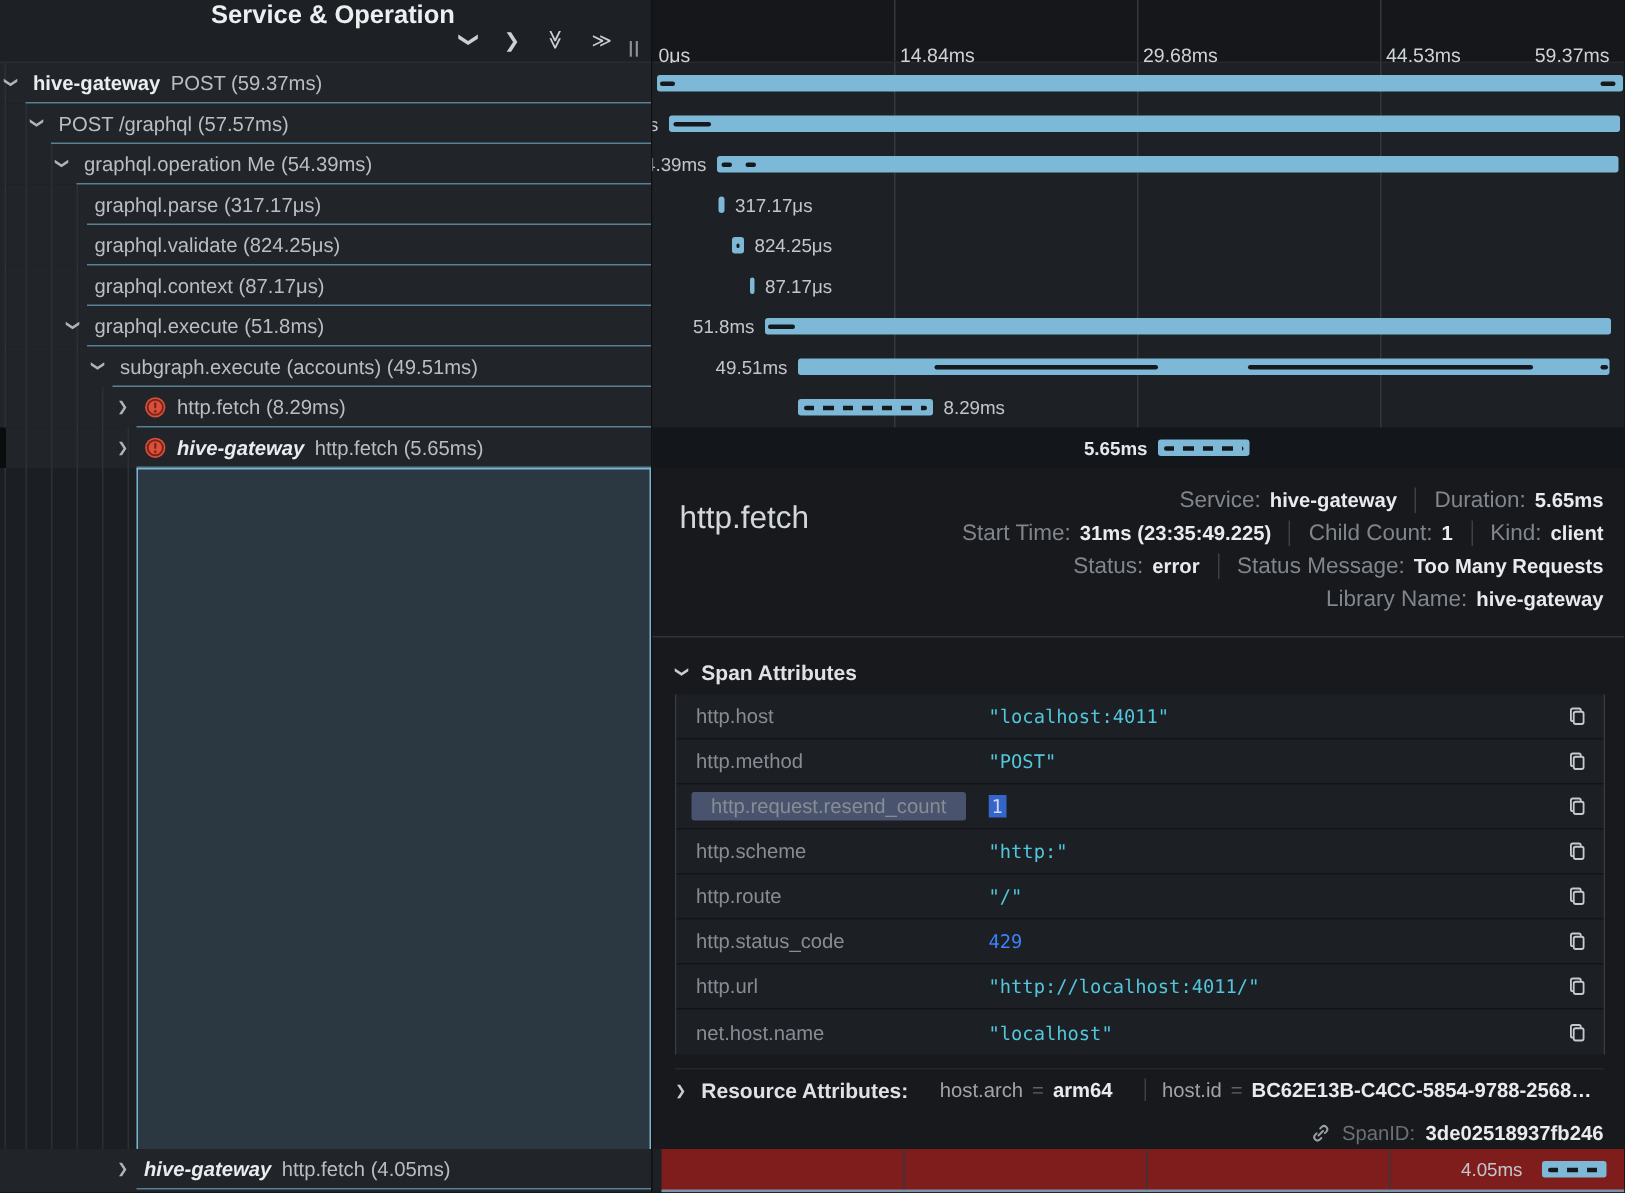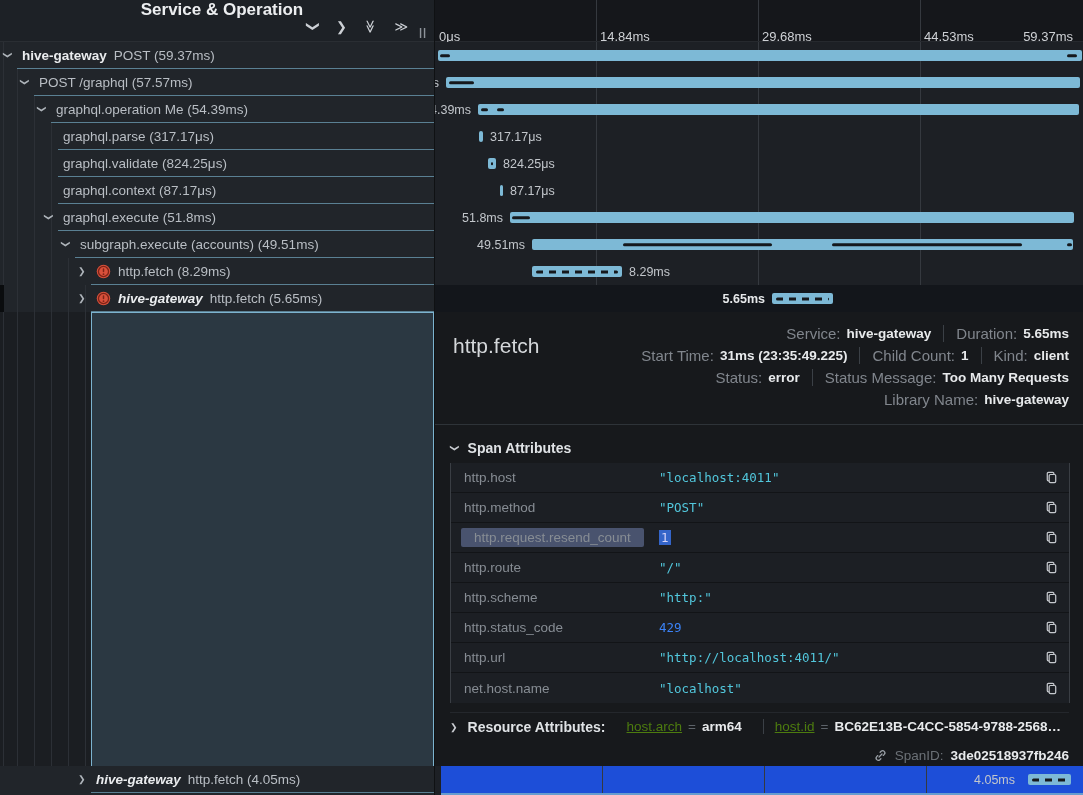--- a/index.html
+++ b/index.html
@@ -39,21 +39,21 @@
   .gridline{position:absolute;width:1px;background:#35393f;top:0;bottom:0;}
   .tl-rows{position:absolute;left:0;top:42px;right:0;height:270px;background:#1d2025;}
   .tl-row{position:relative;height:27px;overflow:hidden;}
   .tl-row.selected{background:#13161b;}
   .bar{position:absolute;top:8px;height:11px;background:#7db9d6;border-radius:2px;cursor:pointer;}
   .mark{position:absolute;top:50%;transform:translateY(-50%);height:3.5px;background:#15181c;border-radius:2px;}
   .bar.dashed::after{content:"";position:absolute;left:4px;right:4px;top:50%;height:3px;
       transform:translateY(-50%);background:repeating-linear-gradient(90deg,#15181c 0 7px,transparent 7px 13px);border-radius:2px;}
   .bar-label{position:absolute;top:50%;transform:translateY(-50%);font-size:12.5px;color:#c2c6cb;white-space:nowrap;}
   .bar-label.sel{color:#e6e8ea;font-weight:bold;}
-  .tl-bottom{position:absolute;left:6px;top:766px;right:0;height:29px;background:#1d4ed8;
+  .tl-bottom{position:absolute;left:6px;top:766px;right:0;height:29px;background:#7f1d1d;
              border-bottom:2px solid rgba(122,176,204,.8);overflow:hidden;}
 
   
   .detail{position:absolute;left:0;top:312px;right:0;height:454px;background:#17191c;z-index:5;}
   .detail-title{position:absolute;left:18px;top:22px;font-size:21px;color:#d4d7da;}
   .meta{position:absolute;right:14px;top:10px;display:flex;flex-direction:column;align-items:flex-end;}
   .meta-line{display:flex;align-items:center;height:22px;}
   .meta-item{display:flex;align-items:center;padding:0 12px;}
   .meta-item:last-child{padding-right:0;}
   .meta-item + .meta-item{border-left:1px solid #3b4046;}
@@ -72,21 +72,21 @@
   .v-str{color:#52c7dc;}
   .v-num{color:#3b82f6;}
   .v-selected{background:#3465c9;color:#d4d3f8;border-radius:1px;padding:1px 2px;}
   .copy-btn{flex:0 0 auto;margin-left:8px;cursor:pointer;display:inline-flex;}
   .res-row{position:absolute;left:15px;top:400px;right:14px;height:28px;border-top:1px solid #24272c;
            display:flex;align-items:center;gap:10px;cursor:pointer;white-space:nowrap;overflow:hidden;}
   .res-chev{color:#c9ccd1;font-size:9px;}
   .res-title{font-size:14px;font-weight:bold;color:#dfe2e5;}
   .res-pair{display:flex;align-items:center;padding:0 11px;font-size:13.5px;}
   .res-pair + .res-pair{border-left:1px solid #3b4046;}
-  .res-key{color:#4d7c0f;text-decoration:underline;}
+  .res-key{color:#a3a3a3;}
   .res-eq{color:#5d636a;margin:0 6px;}
   .res-val{color:#e8eaec;font-weight:bold;}
   .spanid-row{position:absolute;right:14px;top:432px;height:22px;display:flex;align-items:center;gap:7px;}
   .spanid-label{color:#6b7076;font-size:13.5px;}
   .spanid-value{color:#e8eaec;font-size:13.5px;font-weight:bold;}
 </style>
 </head>
 <body>
 
 <div class="app">
@@ -346,32 +346,32 @@
             <span class="attr-key"><span class="hl">http.request.resend_count</span></span>
             <span class="attr-val"><span class="v-num v-selected">1</span></span>
             <span class="copy-btn">
               <svg width="15" height="15" viewBox="0 0 16 16" fill="none" stroke="#c6c9ce" stroke-width="1.3" stroke-linejoin="round">
                 <rect x="5.5" y="4.8" width="7" height="8.7" rx="1.4"></rect>
                 <path d="M10.5 4.8V3.7A1.2 1.2 0 0 0 9.3 2.5H4.7A1.2 1.2 0 0 0 3.5 3.7v6.6a1.2 1.2 0 0 0 1.2 1.2h.8"></path>
               </svg>
             </span>
           </div>
           <div class="attr-row">
+            <span class="attr-key">http.scheme</span>
+            <span class="attr-val"><span class="v-str">"http:"</span></span>
+            <span class="copy-btn">
+              <svg width="15" height="15" viewBox="0 0 16 16" fill="none" stroke="#c6c9ce" stroke-width="1.3" stroke-linejoin="round">
+                <rect x="5.5" y="4.8" width="7" height="8.7" rx="1.4"></rect>
+                <path d="M10.5 4.8V3.7A1.2 1.2 0 0 0 9.3 2.5H4.7A1.2 1.2 0 0 0 3.5 3.7v6.6a1.2 1.2 0 0 0 1.2 1.2h.8"></path>
+              </svg>
+            </span>
+          </div>
+          <div class="attr-row">
             <span class="attr-key">http.route</span>
             <span class="attr-val"><span class="v-str">"/"</span></span>
-            <span class="copy-btn">
-              <svg width="15" height="15" viewBox="0 0 16 16" fill="none" stroke="#c6c9ce" stroke-width="1.3" stroke-linejoin="round">
-                <rect x="5.5" y="4.8" width="7" height="8.7" rx="1.4"></rect>
-                <path d="M10.5 4.8V3.7A1.2 1.2 0 0 0 9.3 2.5H4.7A1.2 1.2 0 0 0 3.5 3.7v6.6a1.2 1.2 0 0 0 1.2 1.2h.8"></path>
-              </svg>
-            </span>
-          </div>
-          <div class="attr-row">
-            <span class="attr-key">http.scheme</span>
-            <span class="attr-val"><span class="v-str">"http:"</span></span>
             <span class="copy-btn">
               <svg width="15" height="15" viewBox="0 0 16 16" fill="none" stroke="#c6c9ce" stroke-width="1.3" stroke-linejoin="round">
                 <rect x="5.5" y="4.8" width="7" height="8.7" rx="1.4"></rect>
                 <path d="M10.5 4.8V3.7A1.2 1.2 0 0 0 9.3 2.5H4.7A1.2 1.2 0 0 0 3.5 3.7v6.6a1.2 1.2 0 0 0 1.2 1.2h.8"></path>
               </svg>
             </span>
           </div>
           <div class="attr-row">
             <span class="attr-key">http.status_code</span>
             <span class="attr-val"><span class="v-num">429</span></span>

